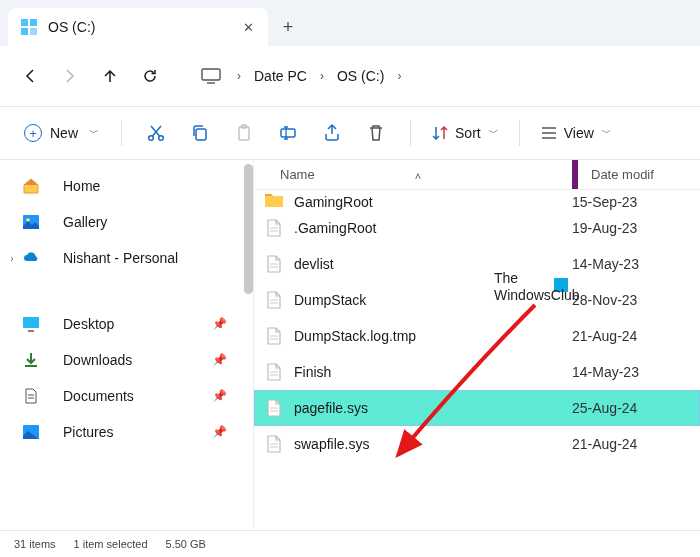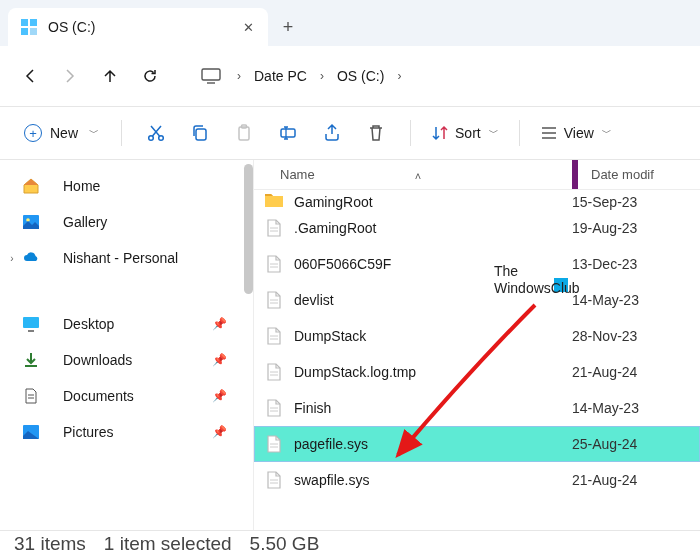--- a/index.html
+++ b/index.html
@@ -39,22 +39,22 @@
 .colhead .name-col{padding-left:26px;width:318px;display:flex;align-items:flex-end;gap:100px}
 .colhead .arrow-up{font-size:11px}
 .colhead .date-col{padding-left:13px;border-left:6px solid #701a75;height:100%;display:flex;align-items:center}
 .filelist{}
 .row{display:flex;align-items:center;height:36px;padding-left:10px}
 .row.selected{background:#5eead4;border:1px solid #8fc6eb;padding-left:9px}
 .row .ficon{width:20px;height:20px;margin-right:10px;flex-shrink:0}
 .row .fname{width:278px;white-space:nowrap;overflow:hidden}
 .row .fdate{color:#333}
 .row.partial{height:20px;align-items:flex-end}
-.statusbar{height:27px;border-top:1px solid #e6e6e6;display:flex;align-items:center;padding:0 14px;gap:18px;font-size:19px;color:#444;background:#fff}
-.watermark{position:absolute;left:494px;top:263px;font-size:14px;line-height:17px;color:#222;z-index:5}
+.statusbar{height:27px;border-top:1px solid #e6e6e6;display:flex;align-items:center;padding:0 14px;gap:18px;font-size:11px;color:#444;background:#fff}
+.watermark{position:absolute;left:494px;top:270px;font-size:14px;line-height:17px;color:#222;z-index:5}
 .wm-sq{position:absolute;left:554px;top:278px;width:14px;height:14px;background:#0aa9e6}
 .arrow-overlay{position:absolute;left:380px;top:300px;z-index:6;pointer-events:none}
 </style>
 </head>
 <body>
 
 <div class="tabbar">
   <div class="tab">
     <svg class="icon-os" viewBox="0 0 18 18">
         <rect x="1" y="1" width="7" height="7" fill="#4cc2ff"></rect>
@@ -244,29 +244,20 @@
           <span class="fdate">15-Sep-23</span>
         </div>
         <div class="row">
           <svg class="ficon" viewBox="0 0 20 20">
             <path d="M4 2h8l4 4v12H4z" fill="#fff" stroke="#bbb" stroke-width="1.2"></path>
             <path d="M12 2v4h4" fill="none" stroke="#bbb" stroke-width="1.2"></path>
             <path d="M6 10h8M6 13h8" stroke="#ccc" stroke-width="1"></path>
           </svg>
           <span class="fname">.GamingRoot</span>
           <span class="fdate">19-Aug-23</span>
-        </div>
-        <div class="row">
-          <svg class="ficon" viewBox="0 0 20 20">
-            <path d="M4 2h8l4 4v12H4z" fill="#fff" stroke="#bbb" stroke-width="1.2"></path>
-            <path d="M12 2v4h4" fill="none" stroke="#bbb" stroke-width="1.2"></path>
-            <path d="M6 10h8M6 13h8" stroke="#ccc" stroke-width="1"></path>
-          </svg>
-          <span class="fname">060F5066C59F</span>
-          <span class="fdate">13-Dec-23</span>
         </div>
         <div class="row">
           <svg class="ficon" viewBox="0 0 20 20">
             <path d="M4 2h8l4 4v12H4z" fill="#fff" stroke="#bbb" stroke-width="1.2"></path>
             <path d="M12 2v4h4" fill="none" stroke="#bbb" stroke-width="1.2"></path>
             <path d="M6 10h8M6 13h8" stroke="#ccc" stroke-width="1"></path>
           </svg>
           <span class="fname">devlist</span>
           <span class="fdate">14-May-23</span>
         </div>

